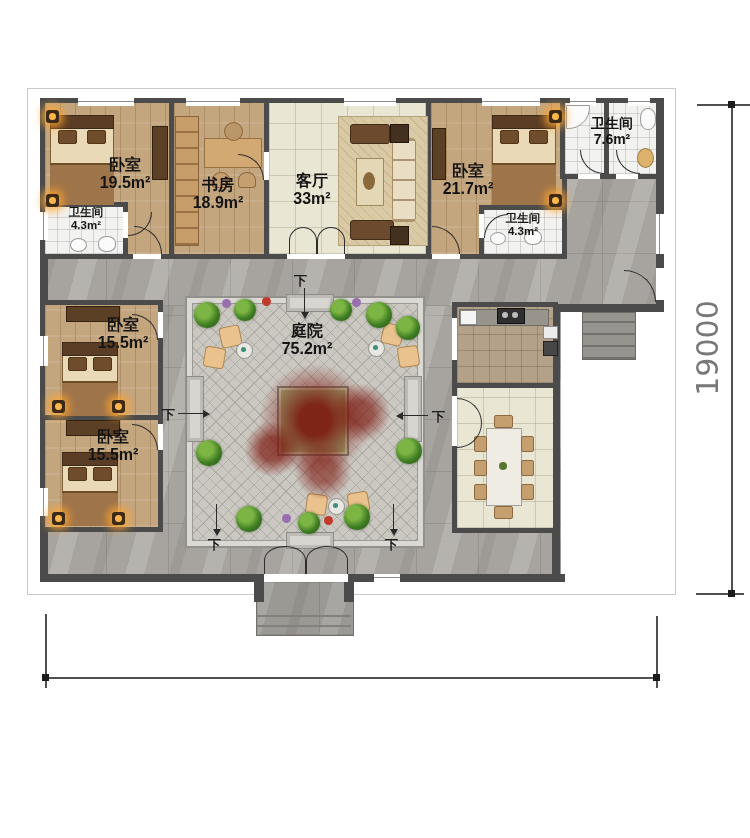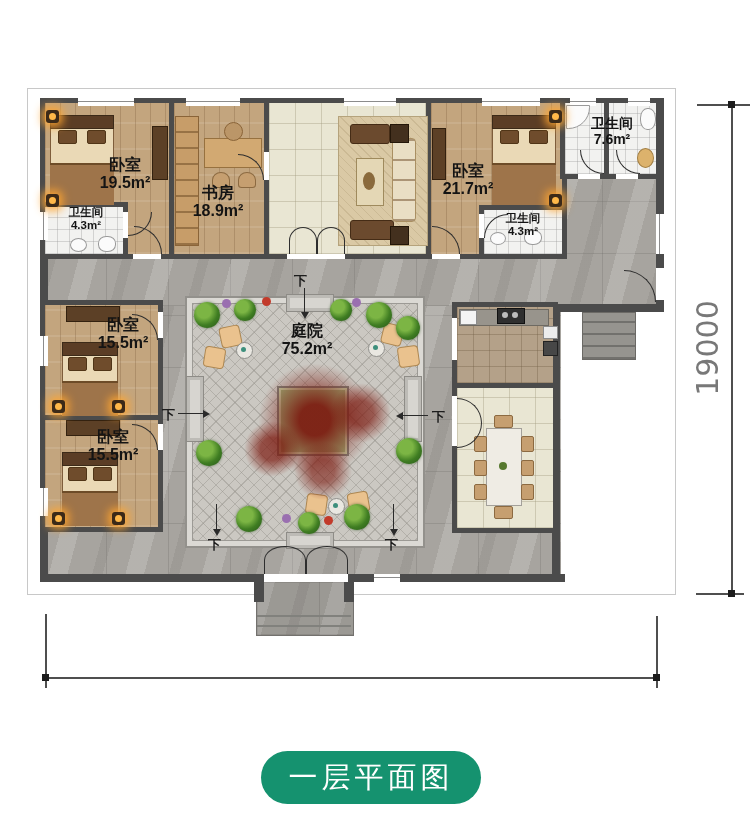--- a/index.html
+++ b/index.html
@@ -264,23 +264,27 @@
   <div class="abs" style="left:582px;top:312px;width:52px;height:46px;background:#96948f;border:1px solid #6b6965;background-image:repeating-linear-gradient(0deg,rgba(60,60,58,.4) 0 2px,transparent 2px 12px);z-index:5"></div>
 
   <div class="room-label" style="left:70px;top:156px;width:110px">
     <span>卧室</span>
     <span class="area">19.5m²</span>
   </div>
   <div class="room-label sm" style="left:48px;top:206px;width:76px">
     <span>卫生间</span>
     <span class="area">4.3m²</span>
   </div>
-  <div class="room-label" style="left:168px;top:184px;width:100px">
+  <div class="room-label" style="left:168px;top:176px;width:100px">
     <span>书房</span>
     <span class="area">18.9m²</span>
+  </div>
+  <div class="room-label" style="left:262px;top:172px;width:100px">
+    <span>客厅</span>
+    <span class="area">33m²</span>
   </div>
   <div class="room-label" style="left:416px;top:162px;width:104px">
     <span>卧室</span>
     <span class="area">21.7m²</span>
   </div>
   <div class="room-label sm" style="left:484px;top:212px;width:78px">
     <span>卫生间</span>
     <span class="area">4.3m²</span>
   </div>
   <div class="room-label md" style="left:566px;top:116px;width:92px">
@@ -326,17 +330,14 @@
   <div class="dim-sq" style="left:728px;top:101px"></div>
   <div class="dim-sq" style="left:728px;top:590px"></div>
   <div class="dim-label" style="left:650px;top:328px;width:120px;height:40px;transform:rotate(-90deg)">19000</div>
 
   <div class="dim-line" style="left:46px;top:677px;width:612px;height:2px"></div>
   <div class="dim-line" style="left:45px;top:614px;width:2px;height:74px"></div>
   <div class="dim-line" style="left:656px;top:616px;width:2px;height:72px"></div>
   <div class="dim-sq" style="left:42px;top:674px"></div>
   <div class="dim-sq" style="left:653px;top:674px"></div>
 
-  <div class="badge">
-    <span>一层平面图</span>
-  </div>
 
 </div>
 
 </body></html>

